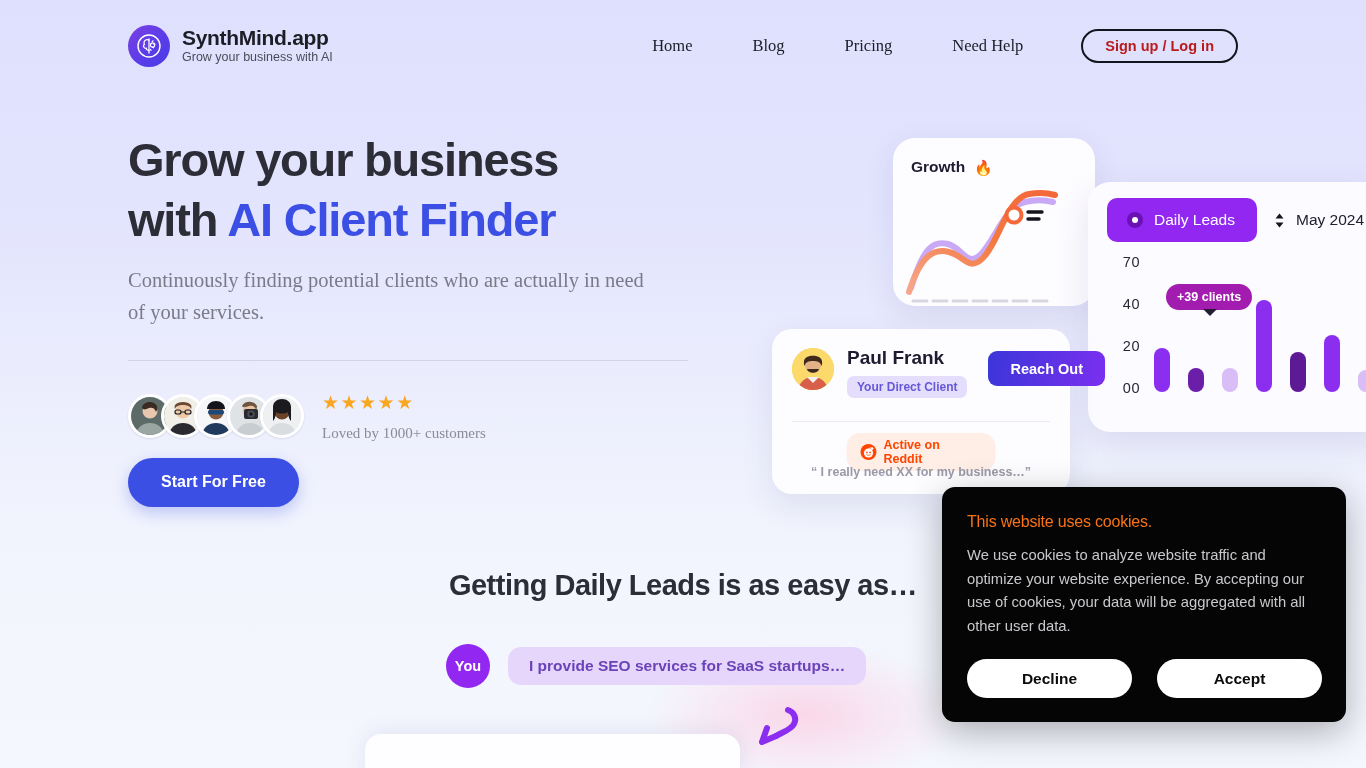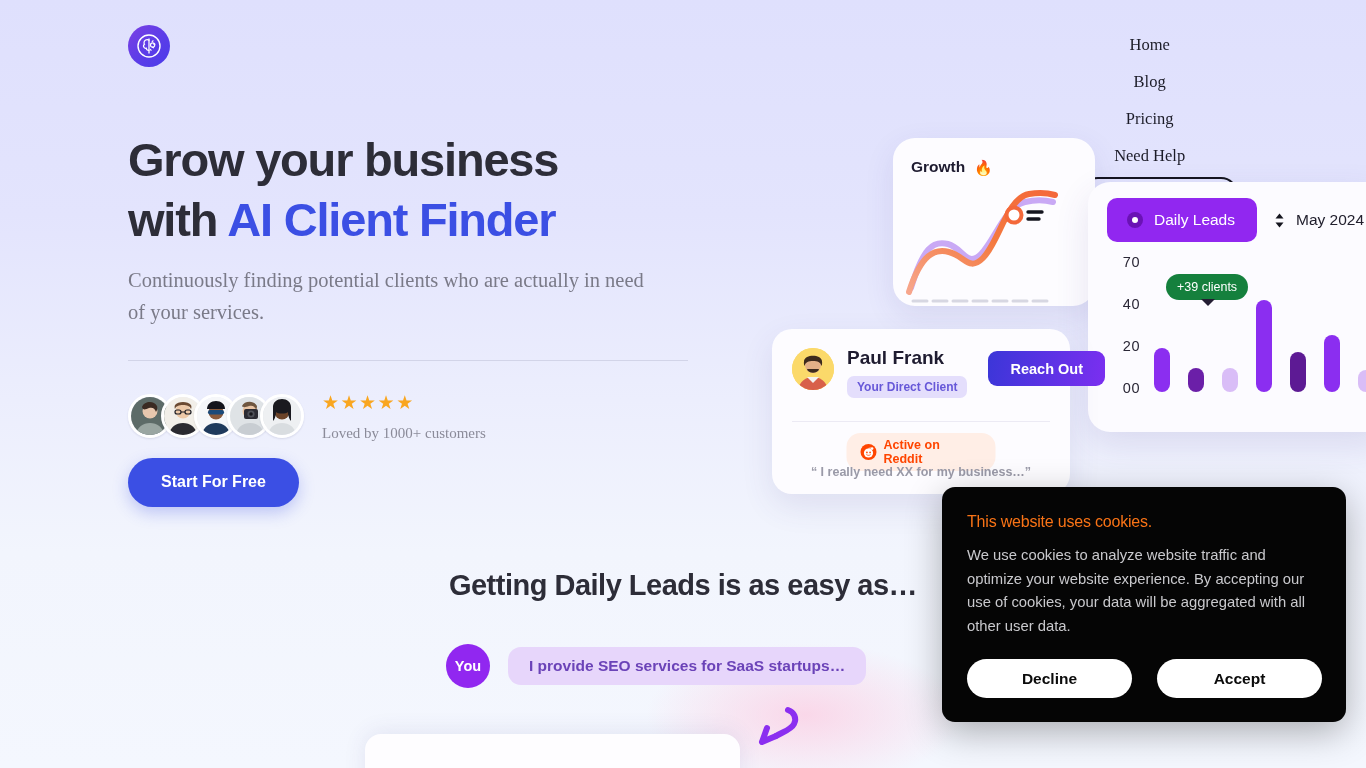--- a/index.html
+++ b/index.html
@@ -15,21 +15,21 @@
   .brand{ position:absolute; left:128px; top:25px; display:flex; align-items:center; gap:12px; }
   .brand-logo{
     width:42px; height:42px; border-radius:50%;
     background:linear-gradient(135deg,#7b3fe4 0%,#5b3de8 55%,#4a3bea 100%);
     display:flex; align-items:center; justify-content:center; flex:none;
   }
   .brand-text{ display:flex; flex-direction:column; justify-content:center; }
   .brand-name{ font-size:21px; font-weight:bold; color:#1d1d26; letter-spacing:-.3px; line-height:1.12; }
   .brand-tag{ font-size:12.5px; color:#4c4c59; line-height:1.25; margin-top:1px; }
 
-  .nav{ position:absolute; right:128px; top:29px; display:flex; align-items:center; gap:5px;flex-direction:column; }
+  .nav{ position:absolute; right:128px; top:29px; display:flex; align-items:center; gap:16px; }
   .nav a{
     font-family:"Liberation Serif", serif;
     font-size:16.5px; color:#1c1c28; text-decoration:none;
     padding:0 22px; display:block; line-height:32px;
   }
   .nav-cta{
     margin-left:20px; border:2px solid #14141e; border-radius:22px;
     padding:0 22px; line-height:30px; height:34px;
     font-size:14.5px; font-weight:bold; color:#b91c1c; background:transparent;
     display:flex; align-items:center; cursor:pointer; white-space:nowrap;
@@ -104,22 +104,22 @@
 
   .chart{ position:absolute; left:0; top:72px; width:300px; height:160px; }
   .y-labels{ position:absolute; left:16px; top:0; width:36px; height:138px; }
   .y-labels span{
     position:absolute; right:0; font-size:14.5px; color:#2a2736;
     font-family:"Liberation Sans", sans-serif; letter-spacing:.5px;
   }
   .bars{ position:absolute; left:66px; bottom:22px; height:110px; display:flex; align-items:flex-end; gap:18px; }
   .bar{ width:16px; border-radius:9px; }
   .tooltip{
-    position:absolute; left:78px; top:20px; background:#15803d; color:#fff;
-    font-size:12.5px; font-weight:normal; padding:6px 11px; border-radius:13px; white-space:nowrap;
+    position:absolute; left:78px; top:30px; background:#a21caf; color:#fff;
+    font-size:12.5px; font-weight:bold; padding:6px 11px; border-radius:13px; white-space:nowrap;
   }
   .tooltip:after{
     content:""; position:absolute; left:50%; margin-left:-6px; bottom:-6px;
     border-left:7px solid transparent; border-right:7px solid transparent; border-top:7px solid #241d33;
   }
 
   
   .client-card{
     position:absolute; left:772px; top:329px; width:298px; height:165px;
     background:#fdfcff; border-radius:20px;
@@ -207,20 +207,24 @@
 <div class="header">
   <div class="brand">
     <div class="brand-logo">
       <svg width="26" height="26" viewBox="0 0 26 26" fill="none">
         <circle cx="13" cy="13" r="11" stroke="#fff" stroke-width="1.4"></circle>
         <path d="M13 5.5v15" stroke="#fff" stroke-width="1.3"></path>
         <path d="M13 7.2c-2.2-1.4-5 .2-5 2.6 0 .6.2 1.1.5 1.5-.9.6-1.2 1.9-.6 2.9.5.9 1.5 1.2 2.4 1 .1 1.2 1.2 2.1 2.4 2.1.3 0 .2 0 .3-.1" stroke="#fff" stroke-width="1.2" stroke-linecap="round"></path>
         <path d="M16.2 8.4l.9-.6M17.7 11.1l1.1.1M16.6 14.2l1 .6M14.6 16.4l.4 1" stroke="#fff" stroke-width="1.2" stroke-linecap="round"></path>
         <circle cx="16.6" cy="12" r="2.1" stroke="#fff" stroke-width="1.2"></circle>
       </svg>
+    </div>
+    <div class="brand-text">
+      <div class="brand-name">SynthMind.app</div>
+      <div class="brand-tag">Grow your business with AI</div>
     </div>
   </div>
 
   <nav class="nav">
     <a href="#">Home</a>
     <a href="#">Blog</a>
     <a href="#">Pricing</a>
     <a href="#">Need Help</a>
     <button class="nav-cta">Sign up / Log in</button>
   </nav>

